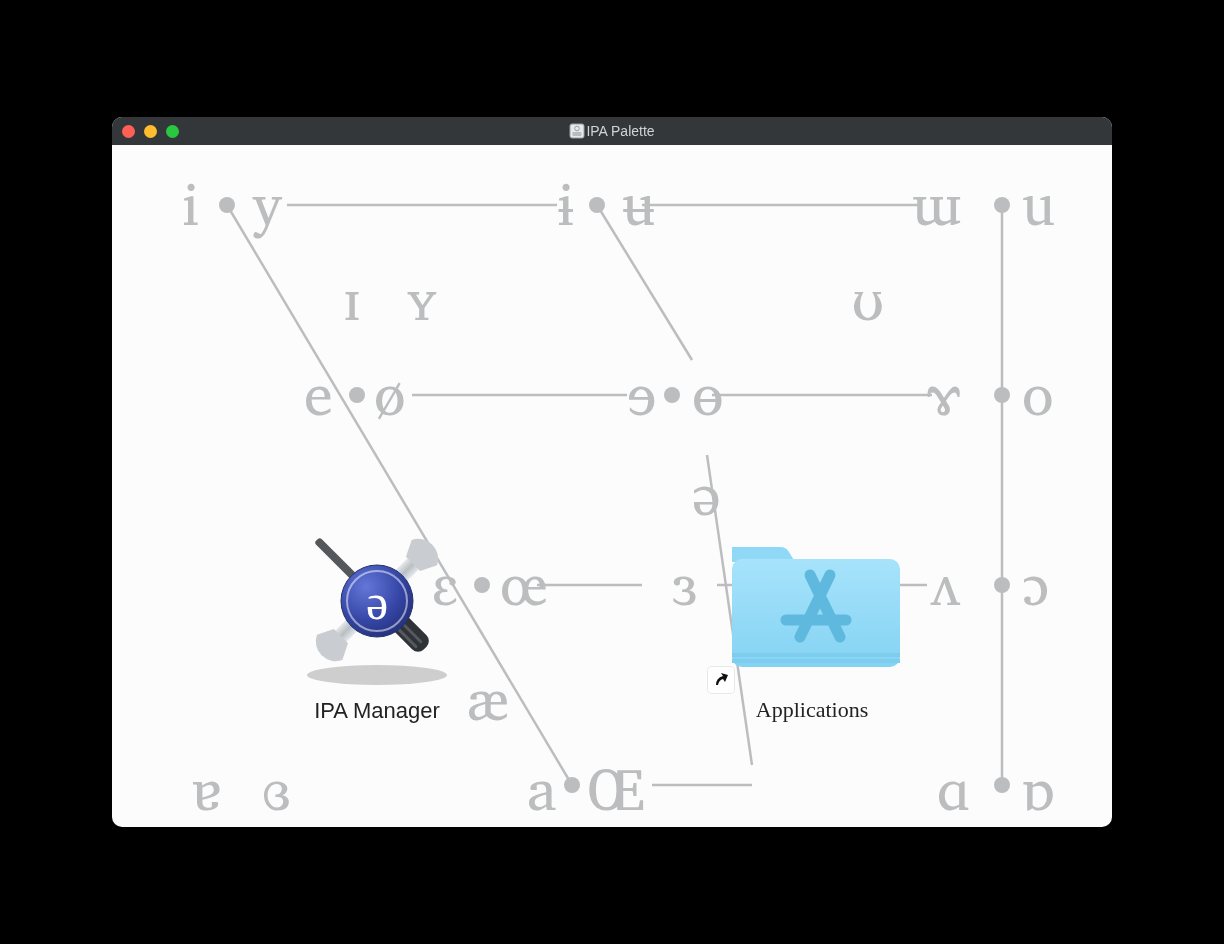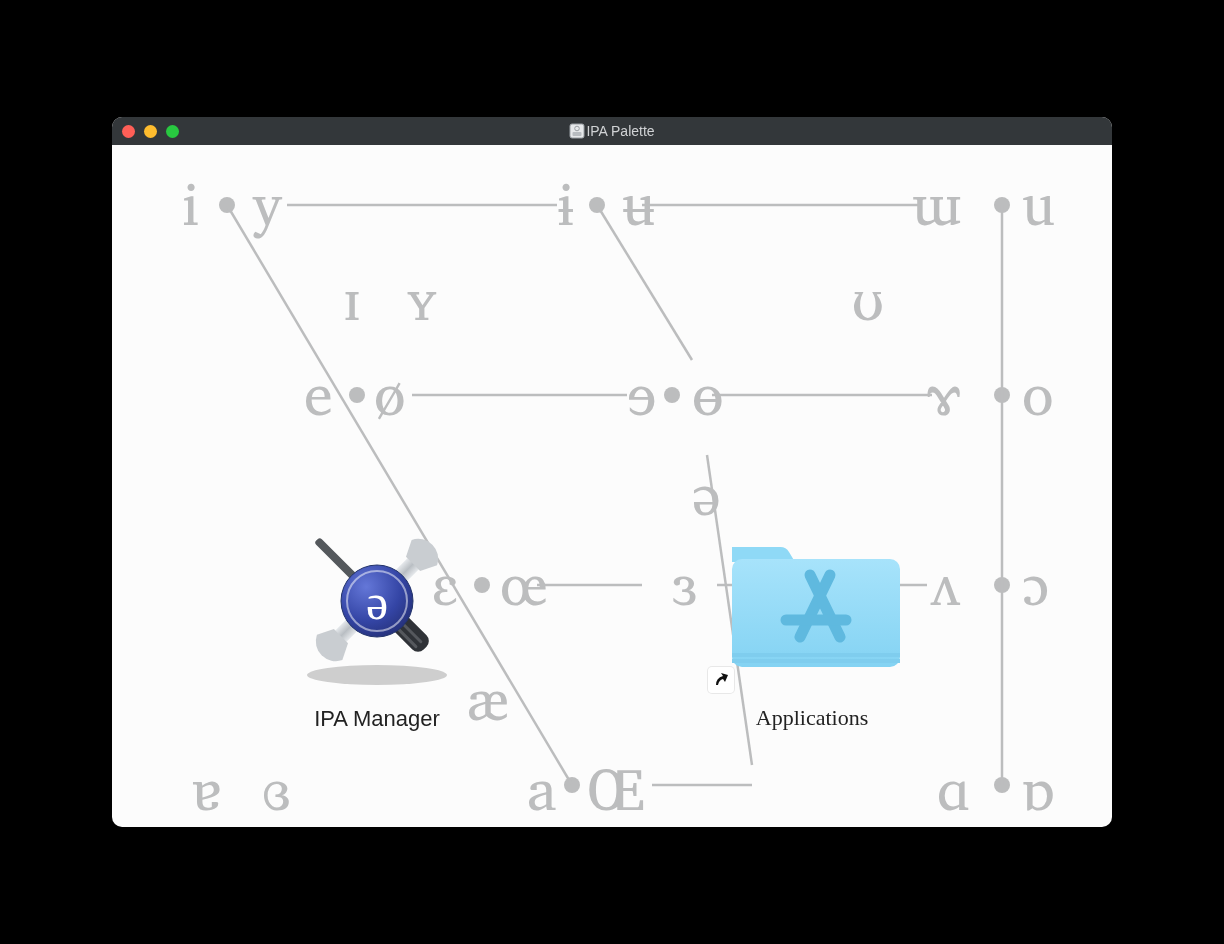--- a/index.html
+++ b/index.html
@@ -83,21 +83,21 @@
     .item {
       position: absolute;
       display: flex;
       flex-direction: column;
       align-items: center;
     }
     .item .label {
       font-size: 22px;
       color: #222;
       text-align: center;
-      margin-top: 16px;
+      margin-top: 8px;
     }
     .shortcut-arrow {
       position: absolute;
       left: -4px;
       bottom: -4px;
       width: 26px; height: 26px;
       background: #fff;
       border-radius: 4px;
       display:flex;align-items:center;justify-content:center;
       box-shadow: 0 0 0 1px rgba(0,0,0,0.08);

